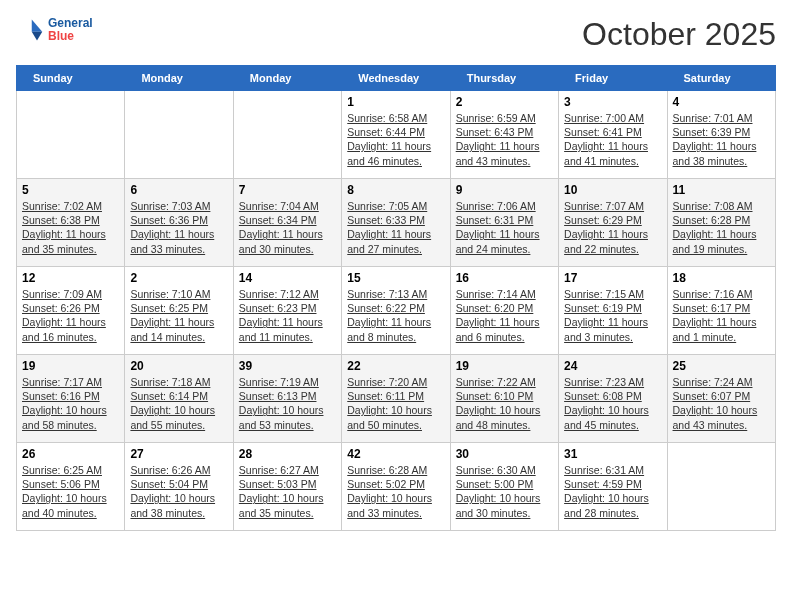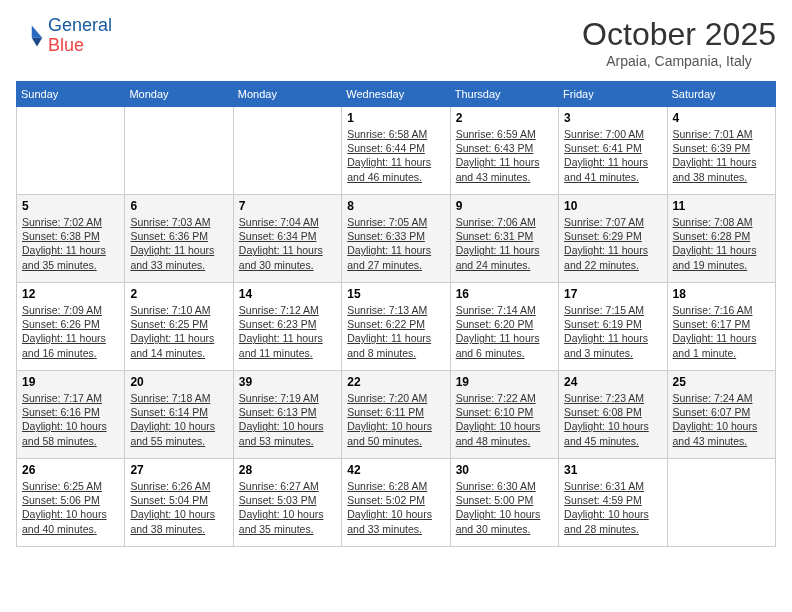--- a/index.html
+++ b/index.html
@@ -15,57 +15,57 @@
       justify-content: space-between;
       align-items: flex-start;
       margin-bottom: 12px;
     }
     .logo {
       display: flex;
       align-items: center;
       gap: 4px;
     }
     .logo-text {
-      font-size: 18px;
-      font-weight: normal;
+      font-size: 12px;
+      font-weight: bold;
       color: #333;
       line-height: 1.1;
     }
     .logo-text span {
       color: #1a5aa0;
     }
     .logo-icon {
       width: 28px;
       height: 28px;
     }
     .title-block {
-      text-align: center;
+      text-align: left;
     }
     .month-title {
       font-size: 32px;
       font-weight: normal;
       color: #333;
     }
     .subtitle {
       font-size: 14px;
       color: #555;
     }
     table {
       width: 100%;
       border-collapse: collapse;
       font-size: 10.5px;
     }
     thead tr {
       background-color: #2a6bbf;
       color: #fff;
     }
     thead th {
-      padding: 6px 4px;
+      padding: 6px 16px;
       text-align: left;
-      font-weight: normal;
+      font-weight: bold;
       font-size: 11px;
       border: 1px solid #2a6bbf;
       width: calc(100% / 7);
     }
     tbody tr {
       vertical-align: top;
     }
     tbody td {
       border: 1px solid #ccc;
       padding: 4px 5px;
@@ -105,21 +105,20 @@
       <polygon points="18,4 30,18 18,18" fill="#2a6bbf"></polygon>
       <polygon points="18,18 30,18 24,28" fill="#1a4a8a"></polygon>
     </svg>
     <div class="logo-text">
       <div><span>General</span></div>
       <div><span style="color:#ef4444;">Blue</span></div>
     </div>
   </div>
   <div class="title-block">
     <div class="month-title">October 2025</div>
-    <div class="subtitle">Arpaia, Campania, Italy</div>
   </div>
 </div>
 
 <table>
   <thead>
     <tr>
     <th>Sunday</th>
         <th>Monday</th>
         <th>Monday</th>
         <th>Wednesday</th>

